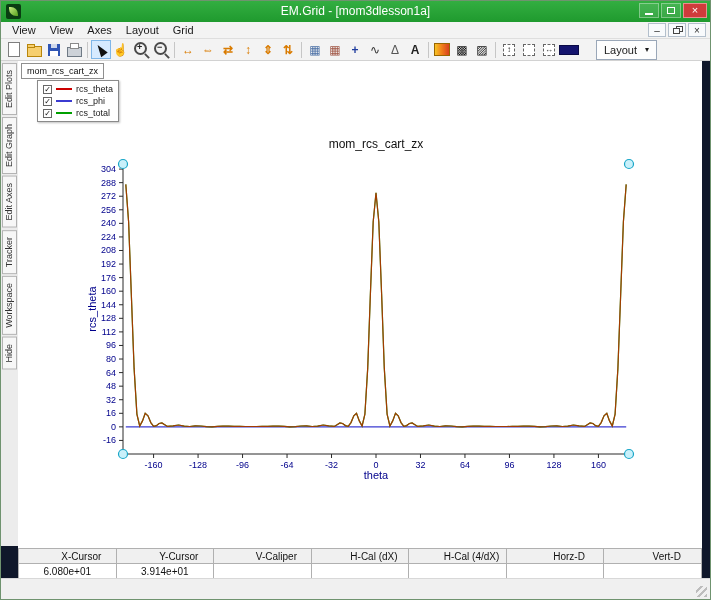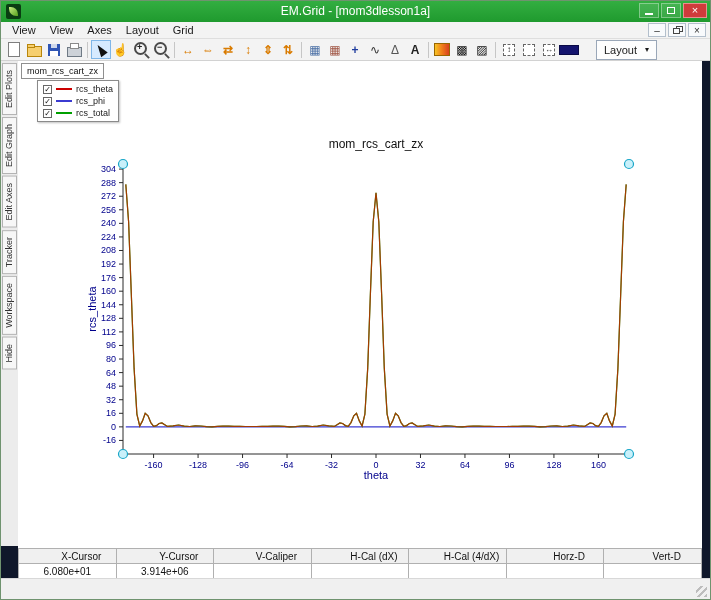--- a/index.html
+++ b/index.html
@@ -328,21 +328,21 @@
           <th>X-Cursor</th>
           <th>Y-Cursor</th>
           <th>V-Caliper</th>
           <th>H-Cal (dX)</th>
           <th>H-Cal (4/dX)</th>
           <th>Horz-D</th>
           <th>Vert-D</th>
         </tr>
         <tr>
           <td>6.080e+01</td>
-          <td>3.914e+06</td>
+          <td>3.914e+01</td>
           <td></td>
           <td></td>
           <td></td>
           <td></td>
           <td></td>
         </tr>
       </tbody>
     </table>
 
   <div id="statusbar"></div>

